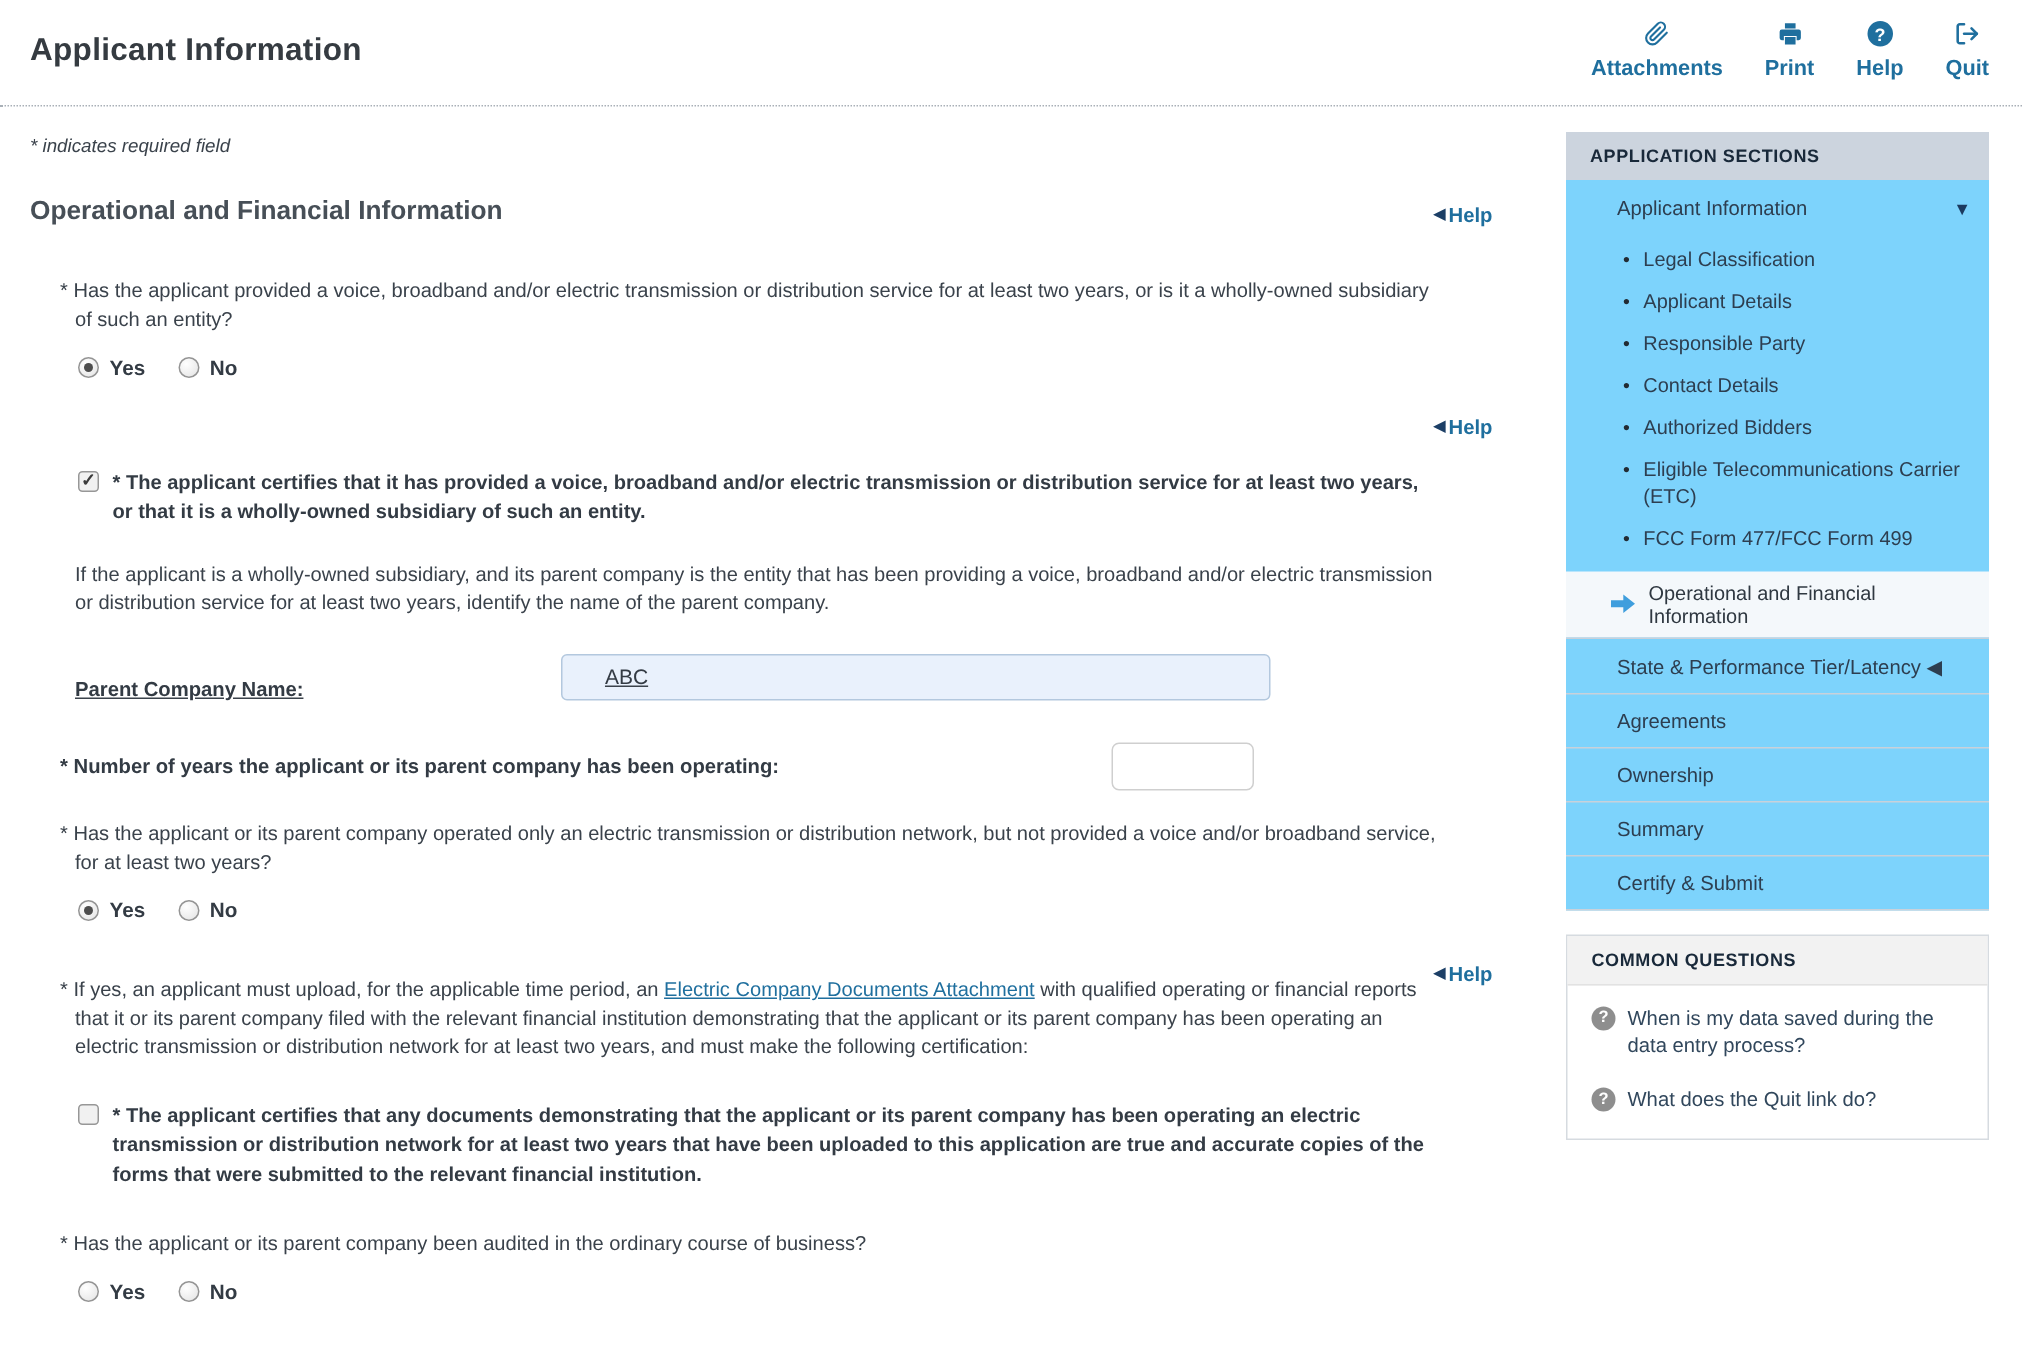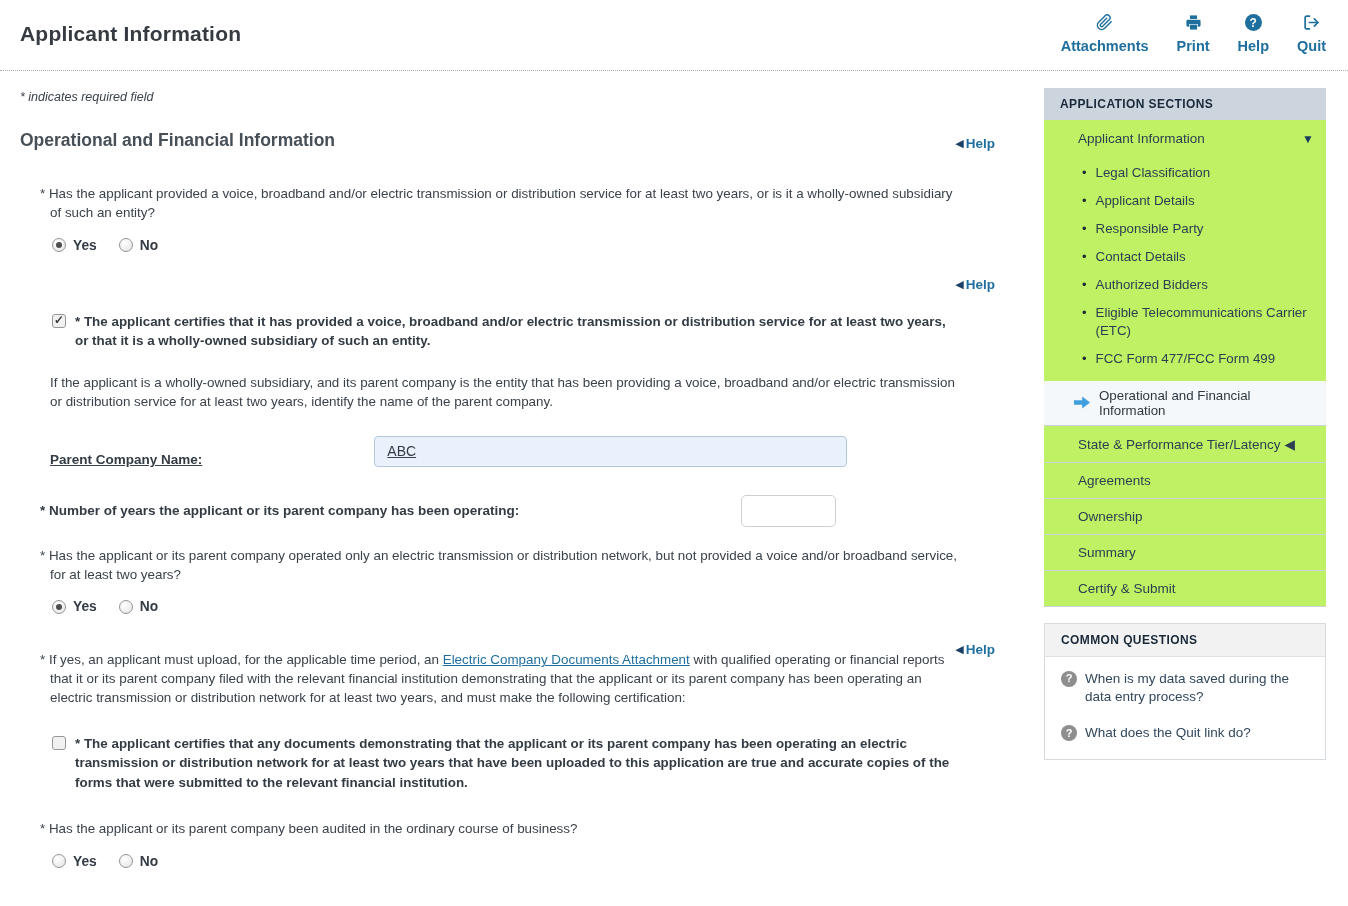--- a/index.html
+++ b/index.html
@@ -35,29 +35,29 @@
   .radio.checked::after { content:""; width:6px; height:6px; border-radius:50%; background:#4d4d4d; }
   .radio-label { font-size:13.8px; font-weight:700; color:#333b44; }
 
   .cert { display:flex; margin:20px 0 0 32px; gap:9px; max-width:905px; }
   .checkbox { width:14px; height:14px; flex:0 0 14px; margin-top:2px; border:1px solid #979797; border-radius:3px; background:#f1f1f1; display:inline-flex; align-items:center; justify-content:center; font-size:12px; color:#3c3c3c; cursor:pointer; }
   .checkbox.checked::after { content:"\2713"; font-weight:700; margin-top:-1px; }
   .cert-text { font-size:13.4px; font-weight:700; color:#333b44; line-height:1.45; }
 
   .field-row { display:flex; align-items:flex-end; margin:24px 0 0 30px;text-decoration:underline; }
   .field-label { font-size:13.5px; font-weight:700; color:#333b44; }
-  .input-lav { width:473px; height:31px; margin-left:172px; background:#e9f1fc; border:1px solid #b3c8de; border-radius:4px; font-size:14px; color:#333b44; padding:0 12px; font-family:"Liberation Sans", sans-serif; }
+  .input-lav { width:473px; height:31px; margin-left:172px; background:#e9f1fc; border:1px solid #b3c8de; border-radius:4px; font-size:14px; color:#333b44; padding:0 28px; font-family:"Liberation Sans", sans-serif; }
   .years-row { display:flex; align-items:center; margin:28px 0 0 20px; }
   .years-label { padding-left:10px; text-indent:-10px; font-size:13.5px; font-weight:700; color:#333b44; max-width:560px; }
   .input-plain { width:95px; height:32px; margin-left:222px; background:#fff; border:1px solid #cfcfcf; border-radius:5px; font-size:14px; color:#333b44; padding:0 10px; font-family:"Liberation Sans", sans-serif; }
 
   .link-inline { color:#1f6f9e; text-decoration:underline; cursor:pointer; }
 
   
-  .side-box1 { background:#bef264; }
+  .side-box1 { background:#7dd3fc; }
   .side-header { background:#ccd4de; color:#19293a; font-size:12px; font-weight:700; letter-spacing:.4px; padding:9px 16px; }
   .side-top-item { position:relative; padding:11px 28px 11px 34px; font-size:13.5px; color:#2d3e50; cursor:pointer; }
   .side-top-item .tri-r { position:absolute; right:12px; top:12px; color:#1b3a5f; font-size:12px; }
   .side-sub-list { list-style:none; padding:2px 12px 8px 38px; }
   .side-sub-list li { display:flex; gap:9px; padding:5px 0; font-size:13.3px; color:#2d3e50; line-height:1.35; cursor:pointer; }
   .bullet { color:#222b33; font-size:13px; line-height:1.35; }
   .side-active { background:#f4f8fb; display:flex; align-items:center; gap:9px; padding:7px 10px 7px 30px; font-size:13.3px; color:#2f3841; cursor:default; }
   .side-row { border-top:1px solid #c9d1da; position:relative; padding:10px 28px 10px 34px; font-size:13.5px; color:#2d3e50; cursor:pointer; }
   .side-row:last-child { border-bottom:1px solid #c9d1da; }
 

